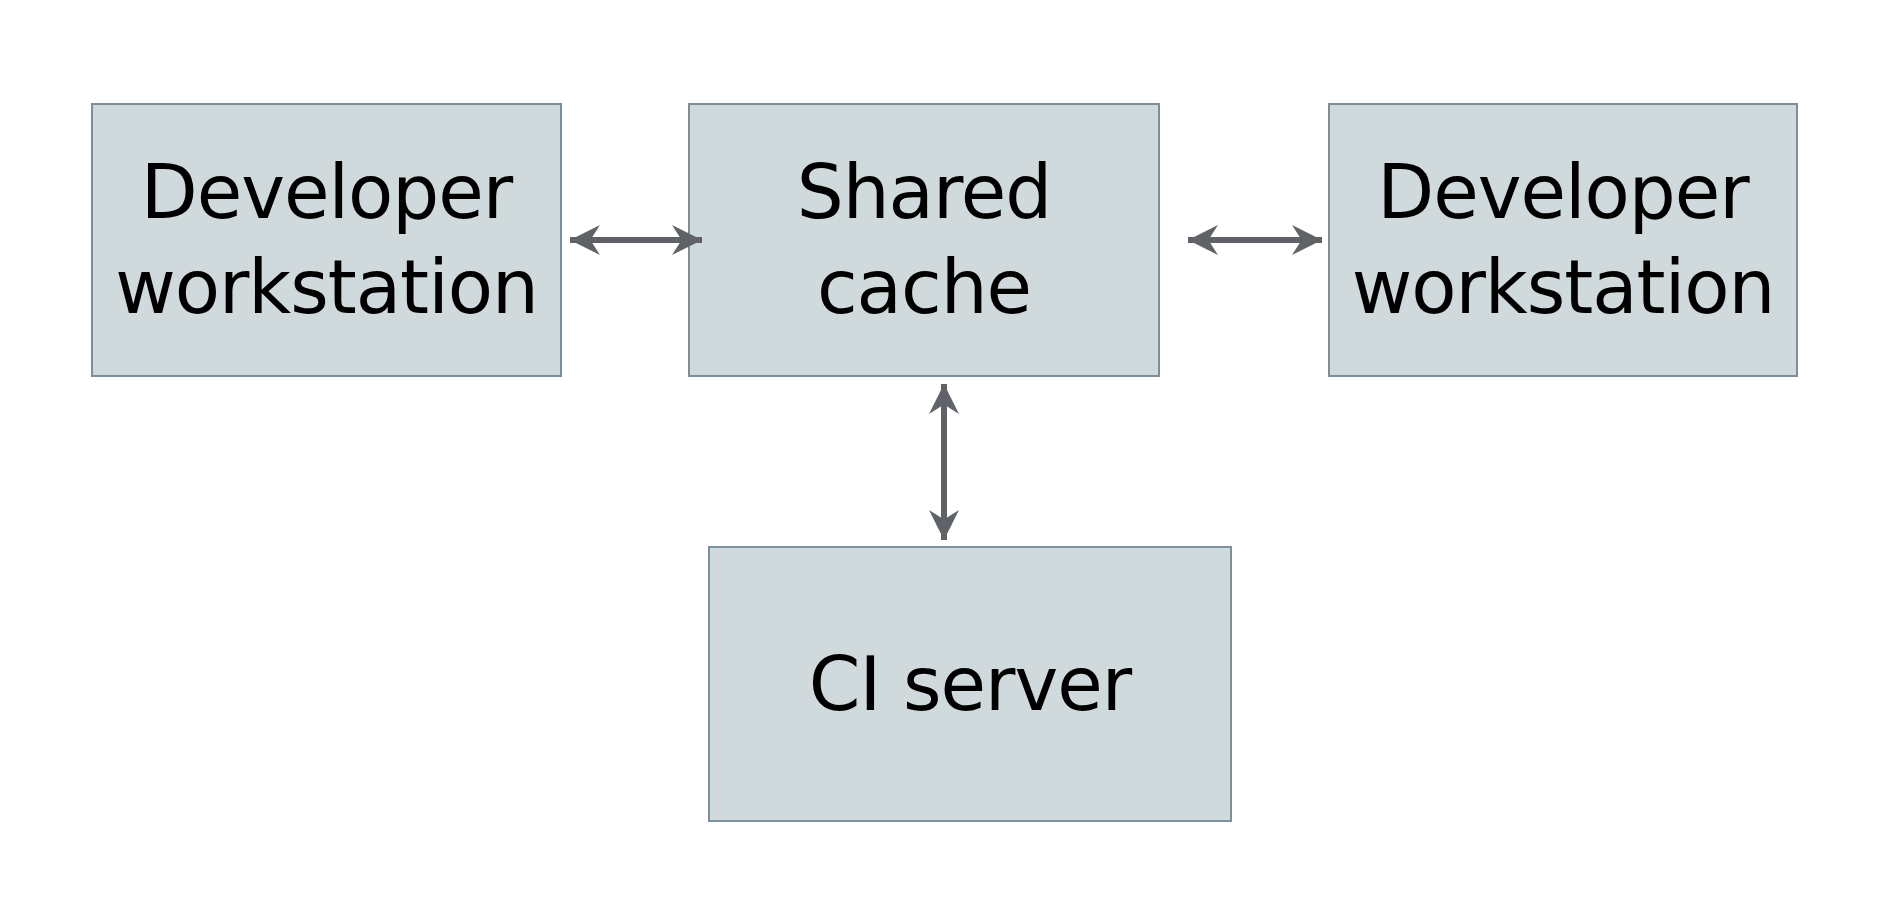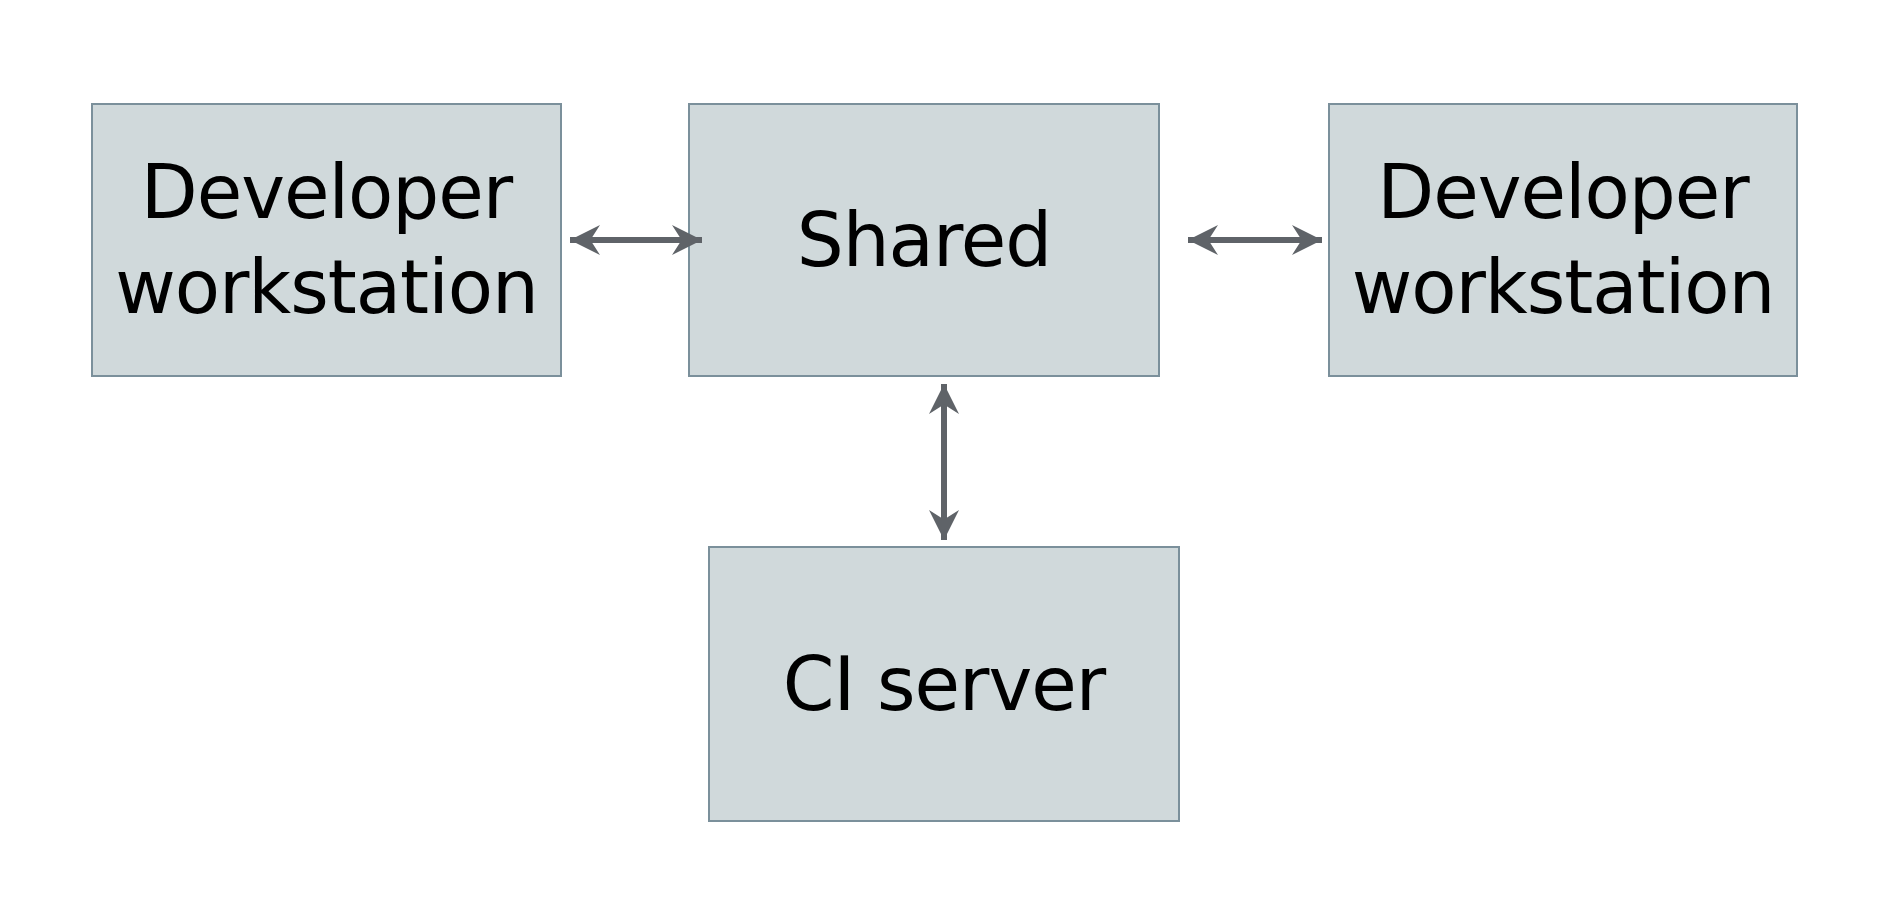--- a/index.html
+++ b/index.html
@@ -31,21 +31,21 @@
     color: var(--text-color);
     font-size: 74px;
     line-height: 95px;
     font-weight: 400;
     letter-spacing: -1px;
   }
   .node span { display: block; white-space: nowrap; }
   #node-dev-left  { left: 91px;   top: 103px; width: 471px; height: 274px; }
   #node-cache     { left: 688px;  top: 103px; width: 472px; height: 274px; }
   #node-dev-right { left: 1328px; top: 103px; width: 470px; height: 274px; }
-  #node-ci        { left: 708px;  top: 546px; width: 472px; height: 276px; }
+  #node-ci        { left: 708px;  top: 546px; width: 524px; height: 276px; }
   svg.connections {
     position: absolute;
     left: 0; top: 0;
     width: 1900px;
     height: 922px;
     pointer-events: none;
   }
   svg.connections line {
     stroke: var(--arrow-color);
     stroke-width: 6;
@@ -57,20 +57,21 @@
 
 <div class="canvas">
 
   <div class="node" id="node-dev-left">
     <span>Developer</span>
     <span>workstation</span>
   </div>
 
   <div class="node" id="node-cache">
     <span>Shared</span>
+    <span>cache</span>
   </div>
 
   <div class="node" id="node-dev-right">
     <span>Developer</span>
     <span>workstation</span>
   </div>
 
   <div class="node" id="node-ci">
     <span>CI server</span>
   </div>

